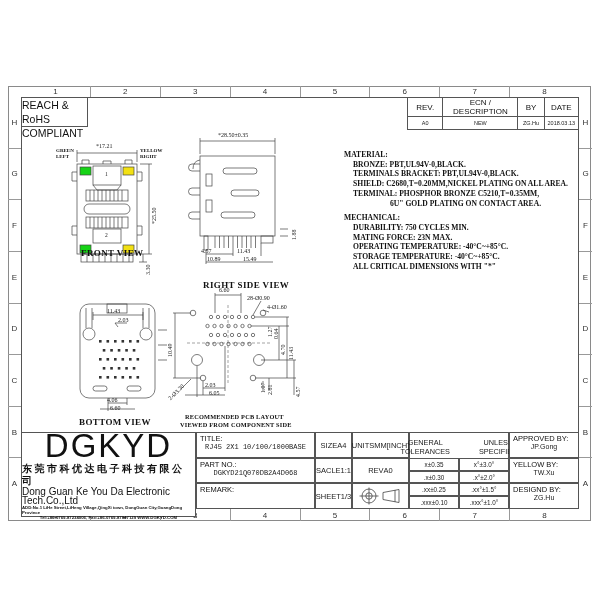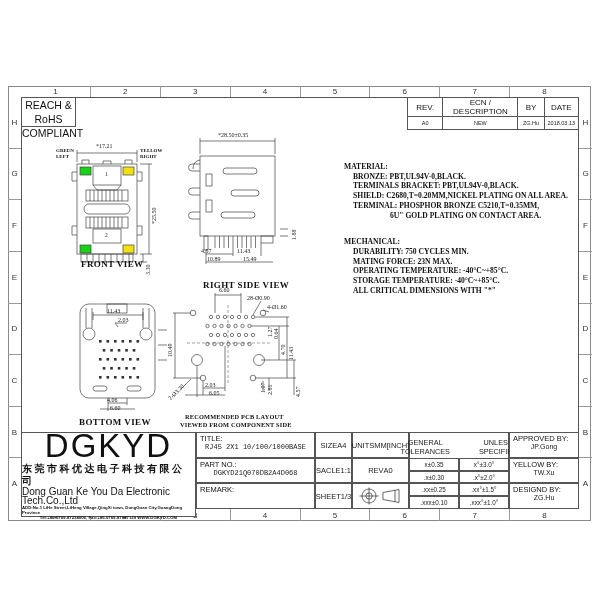--- a/index.html
+++ b/index.html
@@ -7,27 +7,27 @@
   .frame-outer{position:absolute;left:8px;top:86px;width:583px;height:435px;border:1px solid #8a8a8a;box-sizing:border-box;}
   .frame-inner{position:absolute;left:21px;top:97px;width:558px;height:412px;border:1px solid #555;box-sizing:border-box;}
   .strip{position:absolute;display:flex;}
   .strip.h{left:21px;width:558px;height:11px;flex-direction:row;}
   .strip.v{top:97px;width:13px;height:412px;flex-direction:column;}
   .gcell{flex:1;display:flex;align-items:center;justify-content:center;font-size:8px;color:#333;}
   .strip.h .gcell{border-right:1px solid #999;}
   .strip.h .gcell:last-child{border-right:none;}
   .strip.v .gcell{border-bottom:1px solid #999;}
   .strip.v .gcell:last-child{border-bottom:none;}
-  .reach{position:absolute;left:21px;top:97px;width:55px;height:30px;border:1px solid #555;box-sizing:border-box;text-align:center;font-size:10.5px;line-height:14px;color:#111;}
+  .reach{position:absolute;left:21px;top:97px;width:67px;height:30px;border:1px solid #555;box-sizing:border-box;text-align:left;font-size:10.5px;line-height:14px;color:#111;}
   .revtbl{position:absolute;left:407px;top:97px;width:172px;border-collapse:collapse;}
   .revtbl td{border:1px solid #555;text-align:center;padding:0;height:12px;}
   .revtbl .hd{font-size:8px;color:#111;}
   .revtbl .dt{font-size:5.5px;color:#222;}
   .specs{position:absolute;left:344px;top:150px;width:238px;font-family:"Liberation Serif",serif;font-size:7.6px;line-height:9.7px;font-weight:bold;color:#111;}
-  .specs .hd{margin-top:12px;}
+  .specs .hd{margin-top:0;}
   .specs .ln{padding-left:9px;}
   .specs .ln2{padding-left:46px;}
   .specs .gap{height:5px;}
   .view{position:absolute;}
   .view svg{position:absolute;left:0;top:0;}
   .dim{position:absolute;font-family:"Liberation Serif",serif;font-size:6px;color:#222;white-space:nowrap;}
   .dim.vv{transform:rotate(-90deg);transform-origin:0 0;}
   .dim.dg{transform:rotate(-45deg);transform-origin:0 0;}
   .viewcap{position:absolute;font-family:"Liberation Serif",serif;font-weight:bold;font-size:9px;letter-spacing:.4px;color:#111;white-space:nowrap;}
   .viewcap.small{font-size:6.3px;letter-spacing:.2px;}
@@ -166,21 +166,21 @@
       <span>GREEN</span><br><span>LEFT</span>
     </span>
     <span class="ledlab" style="left:85px;top:10px;">
       <span>YELLOW</span><br><span>RIGHT</span>
     </span>
     <span class="dim" style="left:41px;top:5px;">*17.21</span>
     <span class="dim vv" style="left:96px;top:86px;">*25.50</span>
     <span class="dim vv" style="left:90px;top:137px;">3.30</span>
     <span class="portnum" style="left:50px;top:33px;">1</span>
     <span class="portnum" style="left:50px;top:94px;">2</span>
-    <span class="viewcap" style="left:26px;top:121px;">FRONT VIEW</span>
+    <span class="viewcap" style="left:26px;top:110px;">FRONT VIEW</span>
   </div>
 
   <div class="view" style="left:185px;top:130px;width:130px;height:165px;">
     <svg width="130" height="165" viewBox="0 0 130 165">
       <g stroke="#444" stroke-width="0.7" fill="none">
         <line x1="15" y1="24" x2="15" y2="8"></line>
           <line x1="90" y1="24" x2="90" y2="8"></line>
         <line x1="15" y1="11" x2="90" y2="11"></line>
         <rect x="15" y="26" width="75" height="80"></rect>
         <path d="M15,30 q-7,1 -7,9"></path>

